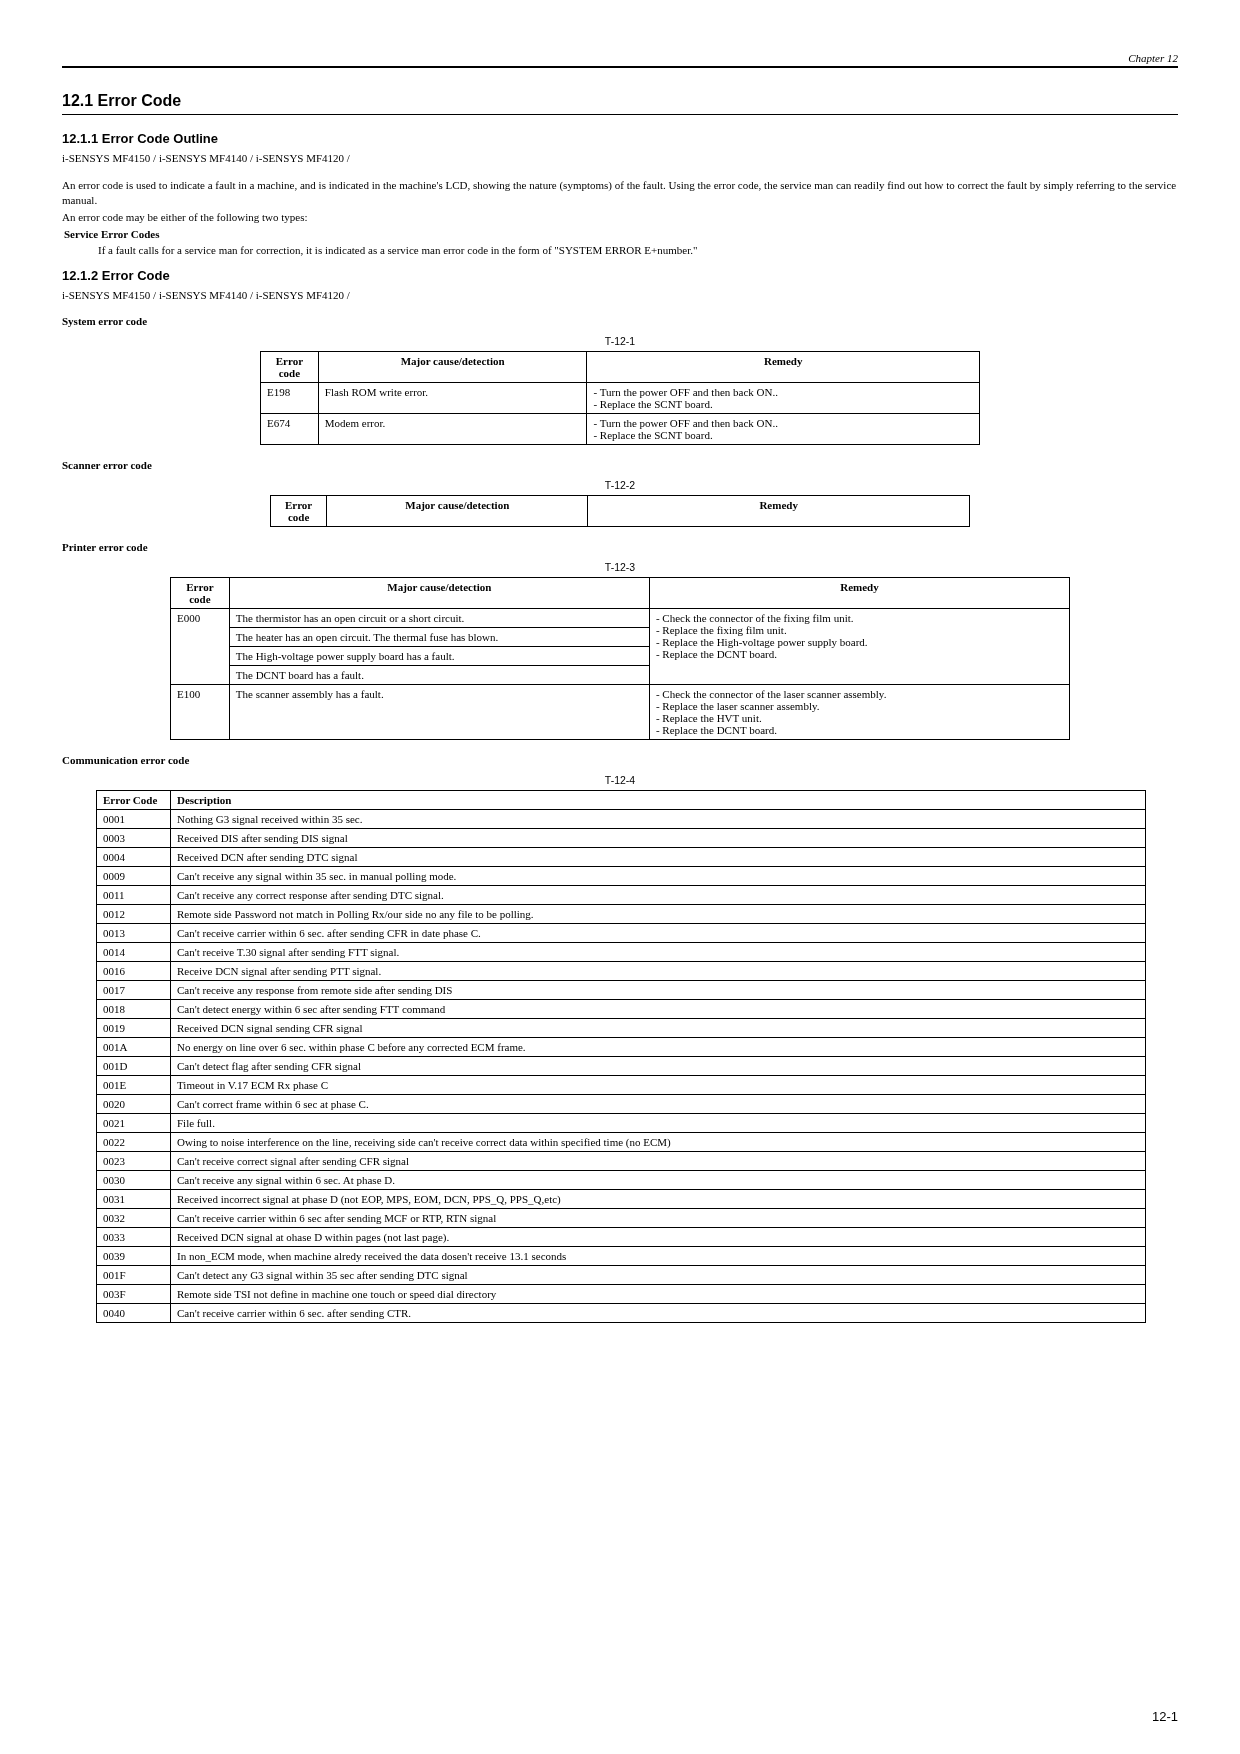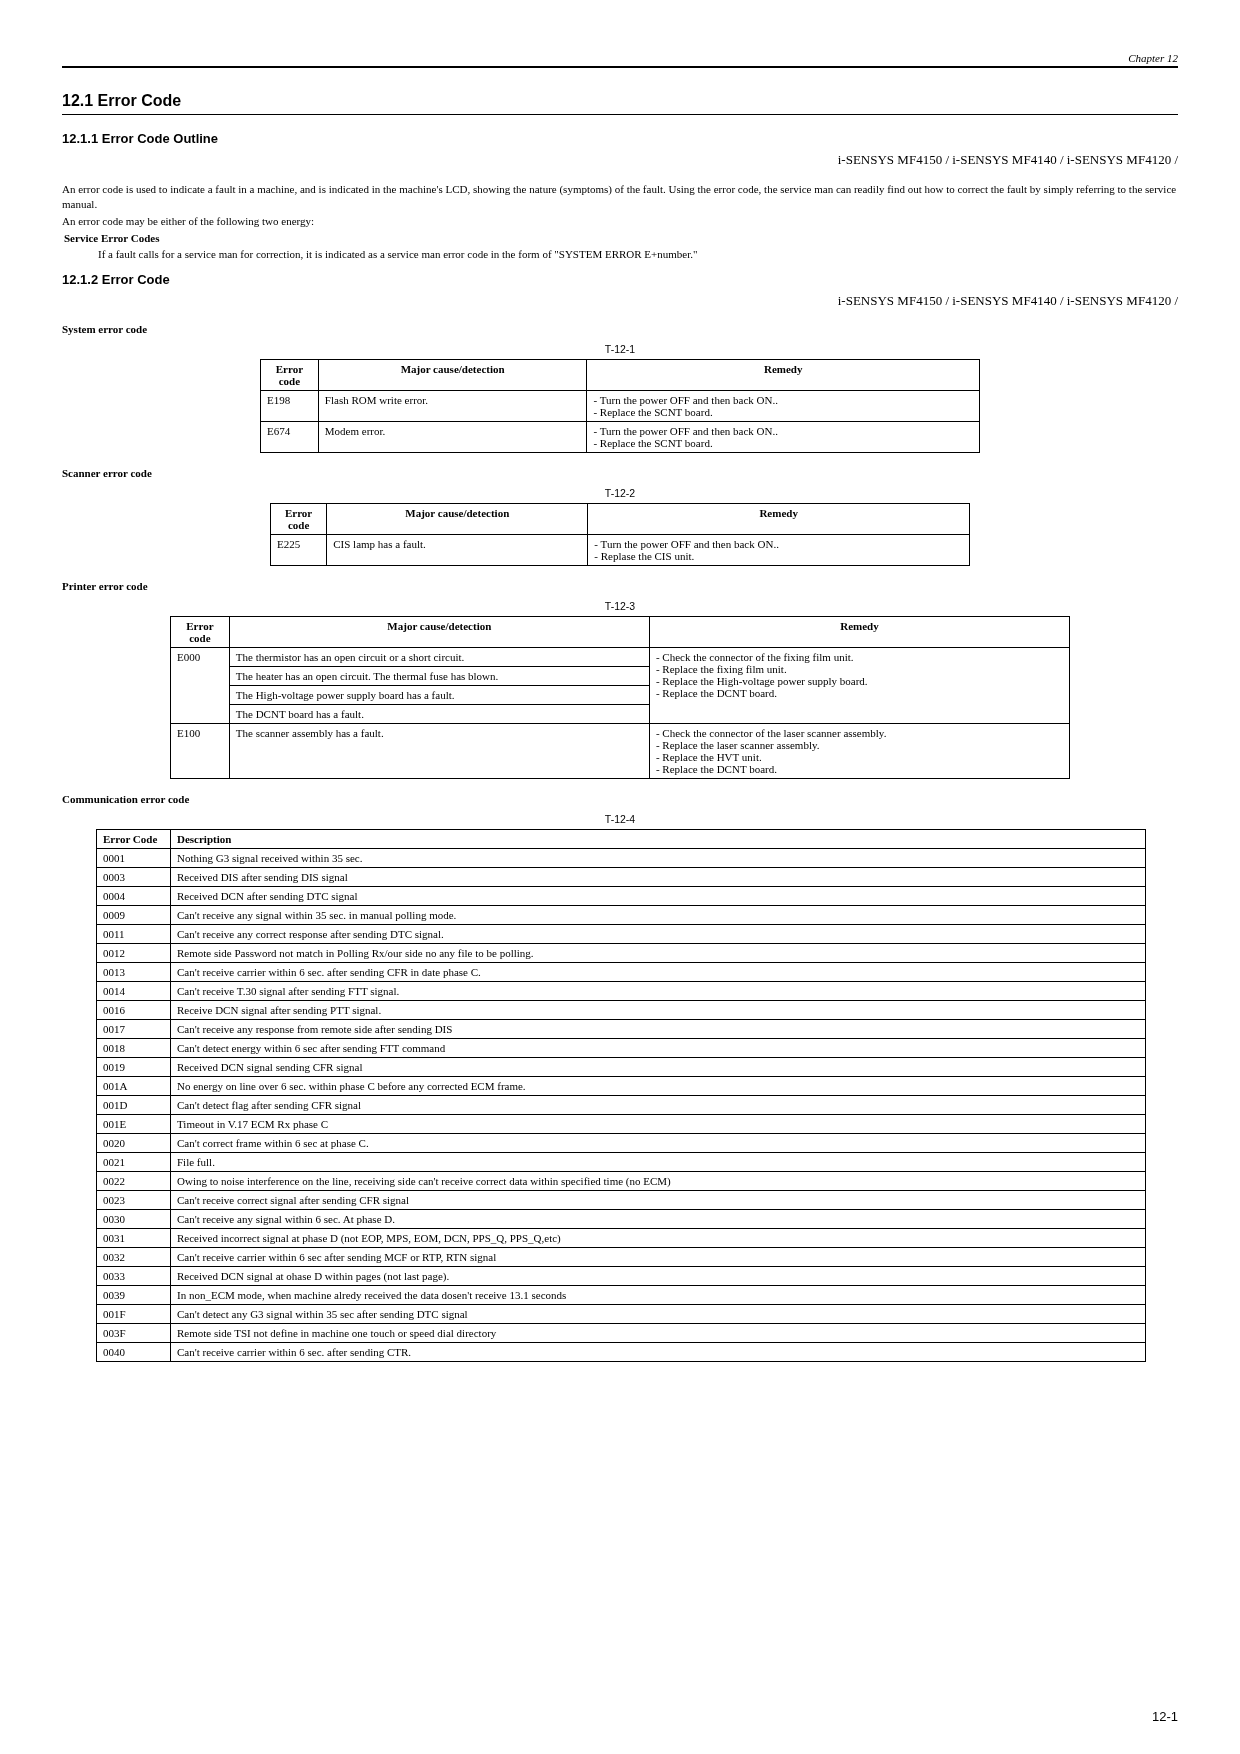--- a/index.html
+++ b/index.html
@@ -35,23 +35,22 @@
     border-bottom: 1.5px solid #000;
     margin-bottom: 16px;
   }
   .h2 {
     font-family: Arial, Helvetica, sans-serif;
     font-weight: bold;
     font-size: 13px;
     margin: 10px 0 6px 0;
   }
   .models {
-    font-size: 13px;
+    font-size: 11px;
     margin: 6px 0 14px 0;
-    text-align: right;
   }
   .bodytext {
     font-size: 11px;
     line-height: 1.35;
     margin: 0 0 2px 0;
   }
   .indent { margin-left: 2px; }
   .bold { font-weight: bold; }
   .section-label {
     font-weight: bold;
@@ -101,21 +100,21 @@
 
 <div class="chapter-header">Chapter 12</div>
 
 <div class="h1">12.1 Error Code</div>
 <div class="h1-rule"></div>
 
 <div class="h2">12.1.1 Error Code Outline</div>
 <div class="models">i-SENSYS MF4150 / i-SENSYS MF4140 / i-SENSYS MF4120 /</div>
 
 <p class="bodytext">An error code is used to indicate a fault in a machine, and is indicated in the machine's LCD, showing the nature (symptoms) of the fault. Using the error code, the service man can readily find out how to correct the fault by simply referring to the service manual.</p>
-<p class="bodytext">An error code may be either of the following two energy:</p>
+<p class="bodytext">An error code may be either of the following two types:</p>
 <p class="bodytext indent bold">Service Error Codes</p>
 <p class="bodytext indent" style="margin-left:36px;">If a fault calls for a service man for correction, it is indicated as a service man error code in the form of "SYSTEM ERROR E+number."</p>
 
 <div class="h2">12.1.2 Error Code</div>
 <div class="models">i-SENSYS MF4150 / i-SENSYS MF4140 / i-SENSYS MF4120 /</div>
 
 <div class="section-label indent">System error code</div>
 <div class="table-label">T-12-1</div>
 <table class="t-small">
   <tbody>
@@ -140,26 +139,20 @@
     </table>
 
 <div class="section-label">Scanner error code</div>
 <div class="table-label">T-12-2</div>
 <table class="t-smaller">
   <tbody>
         <tr>
     <th class="col-errcode bold">Error code</th>
     <th class="col-cause-s bold">Major cause/detection</th>
     <th class="col-remedy-s bold">Remedy</th>
-  </tr>
-  <tr>
-    <td>E225</td>
-    <td>CIS lamp has a fault.</td>
-    <td style="white-space:pre-line">- Turn the power OFF and then back ON..
-- Replase the CIS unit.</td>
   </tr>
 </tbody>
     </table>
 
 <div class="section-label">Printer error code</div>
 <div class="table-label">T-12-3</div>
 <table class="t-mid">
   <tbody>
         <tr>
     <th class="col-errcode">Error code</th>

